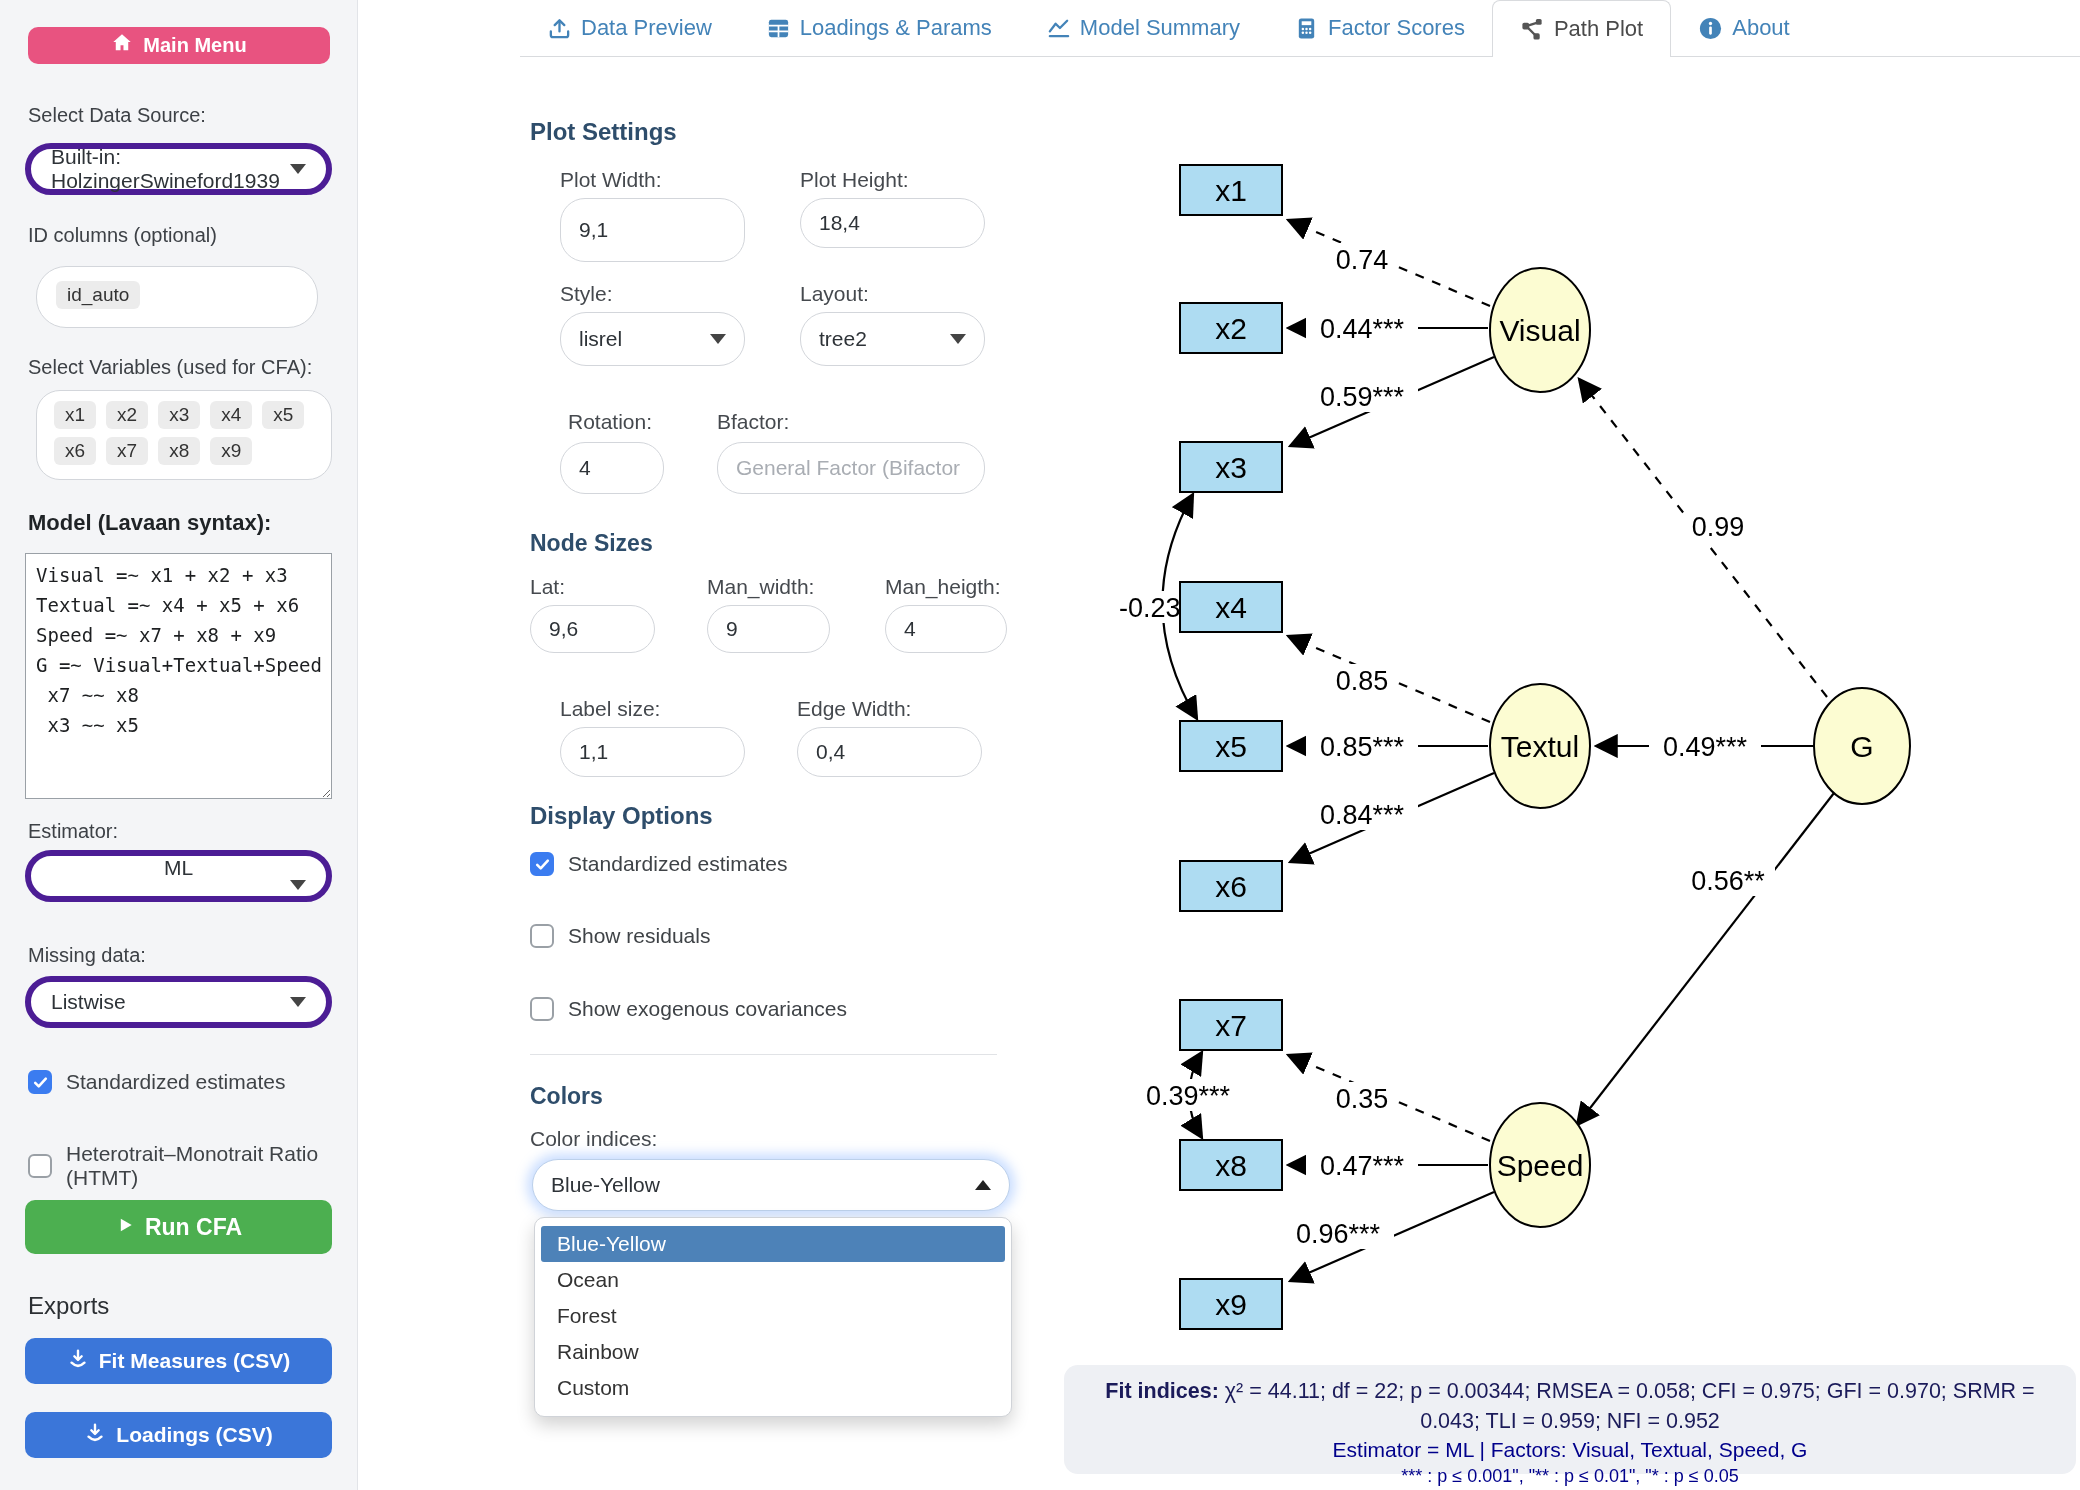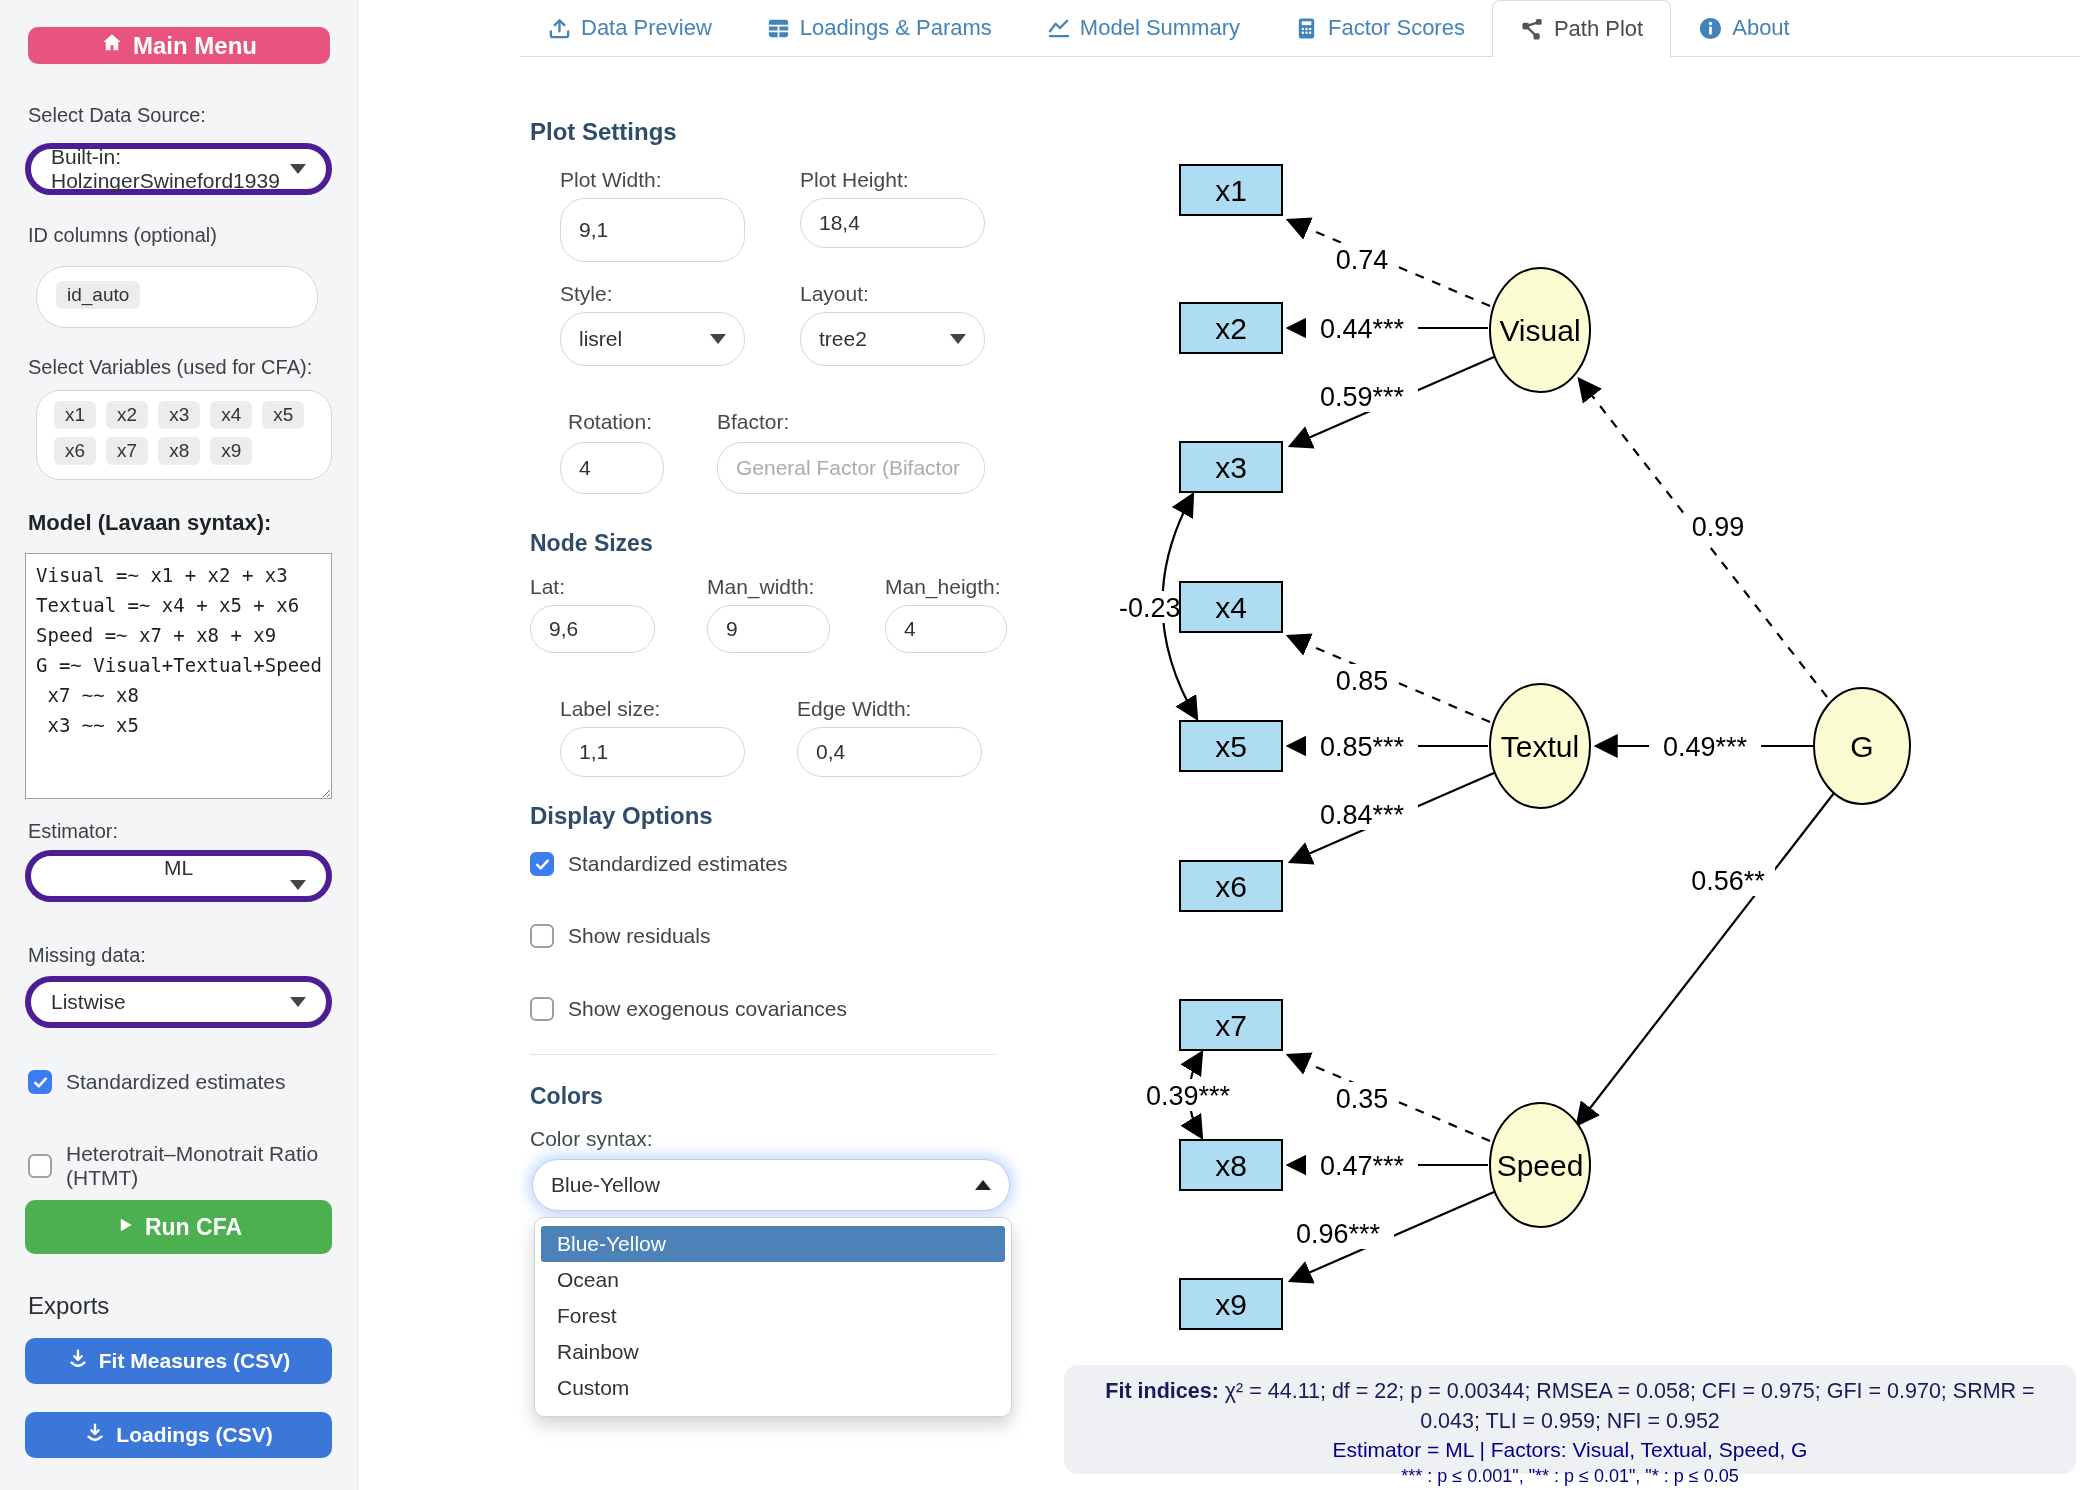--- a/index.html
+++ b/index.html
@@ -6,21 +6,21 @@
   html,body { width:2080px; height:1490px; overflow:hidden; background:#fff;
               font-family:"Liberation Sans", sans-serif; color:#3d4146; }
 
   
   #sidebar { position:absolute; left:0; top:0; width:358px; height:1490px;
              background:#f4f5f7; border-right:1px solid #e2e4e8; }
   .side-label { position:absolute; left:28px; font-size:20px; color:#3d4146; }
   .side-label-bold { position:absolute; left:28px; font-size:22px; font-weight:bold; color:#1f2326; }
   .btn { position:absolute; display:flex; align-items:center; justify-content:center;
          gap:10px; color:#fff; font-weight:bold; border-radius:10px; cursor:pointer; }
-  #main-menu-btn { left:28px; top:27px; width:302px; height:37px; background:#e85380; font-size:24px; }
+  #main-menu-btn { left:28px; top:27px; width:302px; height:37px; background:#e85380; font-size:20px; }
   #run-btn { left:25px; top:1200px; width:307px; height:54px; background:#4caf50; font-size:23px; }
   .export-btn { left:25px; width:307px; height:46px; background:#3b76d9; font-size:21px; }
   .pill-select { position:absolute; background:#fff; border:6px solid #4c1d95; border-radius:26px;
                  display:flex; align-items:center; padding:0 20px; font-size:21px; color:#2e3338; }
   .pill-select .caret { margin-left:auto; }
   .caret-down { width:0; height:0; border-left:8px solid transparent; border-right:8px solid transparent;
                 border-top:10px solid #444; }
   .caret-up { width:0; height:0; border-left:8px solid transparent; border-right:8px solid transparent;
               border-bottom:10px solid #222; }
   .chip-box { position:absolute; background:#fff; border:1px solid #d3d6db; border-radius:26px; }
@@ -302,21 +302,21 @@
     <span class="cb-label">Show residuals</span>
   </div>
   <div class="cb-row" style="left:10px; top:940px;">
     <span class="cb"></span>
     <span class="cb-label">Show exogenous covariances</span>
   </div>
 
   <div id="divider"></div>
 
   <div class="sec-head" style="left:10px; top:1026px; font-size:23px;">Colors</div>
-  <div class="set-label" style="left:10px; top:1070px;">Color syntax:</div>
+  <div class="set-label" style="left:10px; top:1070px;">Color indices:</div>
 
   <div id="cs-select" class="set-select">
     <span>Blue-Yellow</span>
     <span class="caret caret-up"></span>
   </div>
 
   <div id="cs-panel">
     <div class="cs-item selected">Blue-Yellow</div>
     <div class="cs-item">Ocean</div>
     <div class="cs-item">Forest</div>

